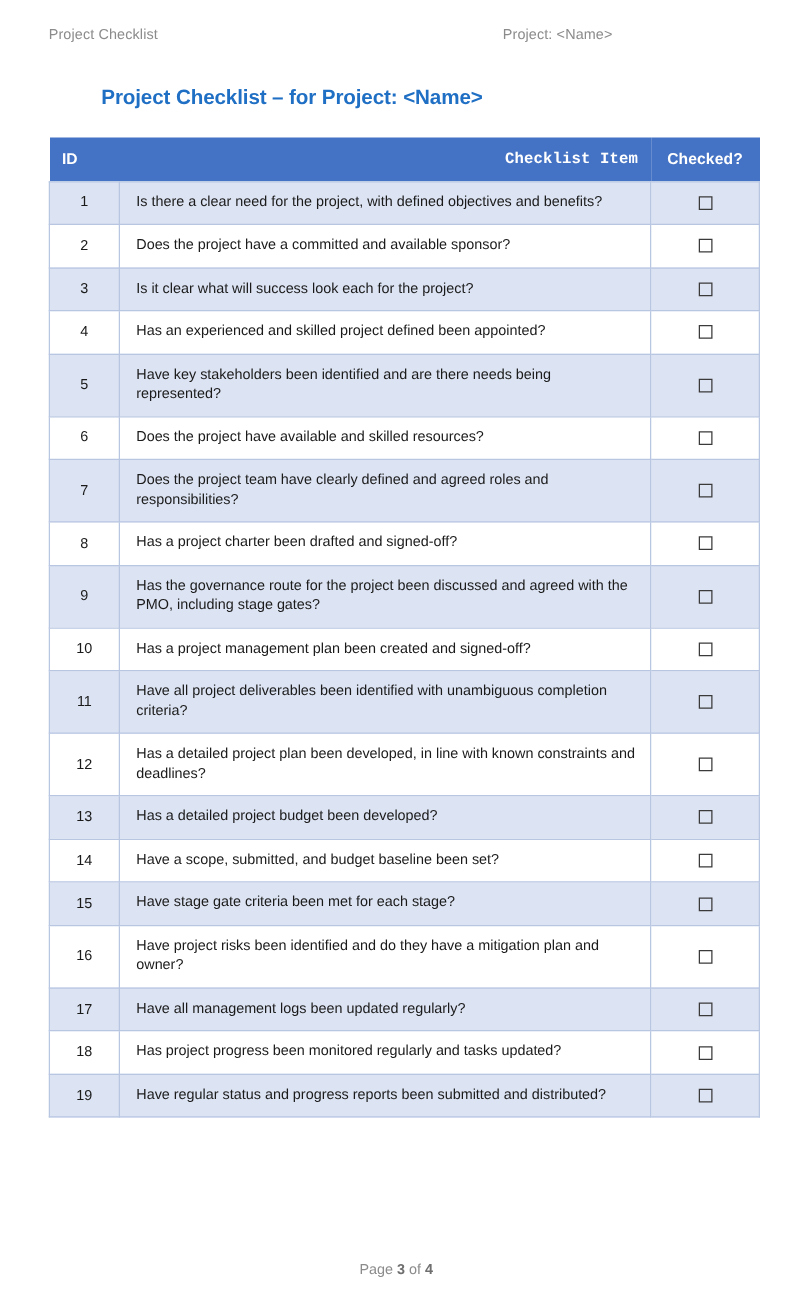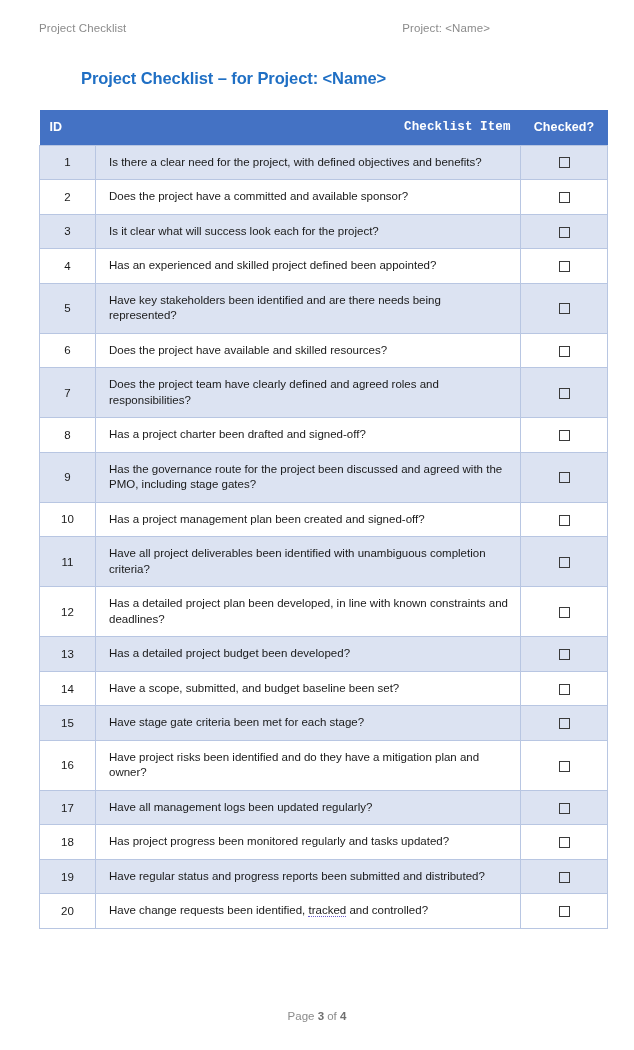--- a/index.html
+++ b/index.html
@@ -244,25 +244,20 @@
       <tr class="plain">
         <td class="cell-id">18</td>
         <td class="cell-item">Has project progress been monitored regularly and tasks updated?</td>
         <td class="cell-checked"><span class="checkbox"></span></td>
       </tr>
       <tr class="shaded">
         <td class="cell-id">19</td>
         <td class="cell-item">Have regular status and progress reports been submitted and distributed?</td>
         <td class="cell-checked"><span class="checkbox"></span></td>
       </tr>
-      <tr class="plain">
-        <td class="cell-id">20</td>
-        <td class="cell-item">Have change requests been identified, <span class="spell-flag">tracked</span> and controlled?</td>
-        <td class="cell-checked"><span class="checkbox"></span></td>
-      </tr>
     </tbody>
 </table>
 
 <div class="footer">
   <div class="footer-text">
     <span>Page </span><b>3</b><span> of </span><b>4</b>
   </div>
 </div>
 
 </body></html>

